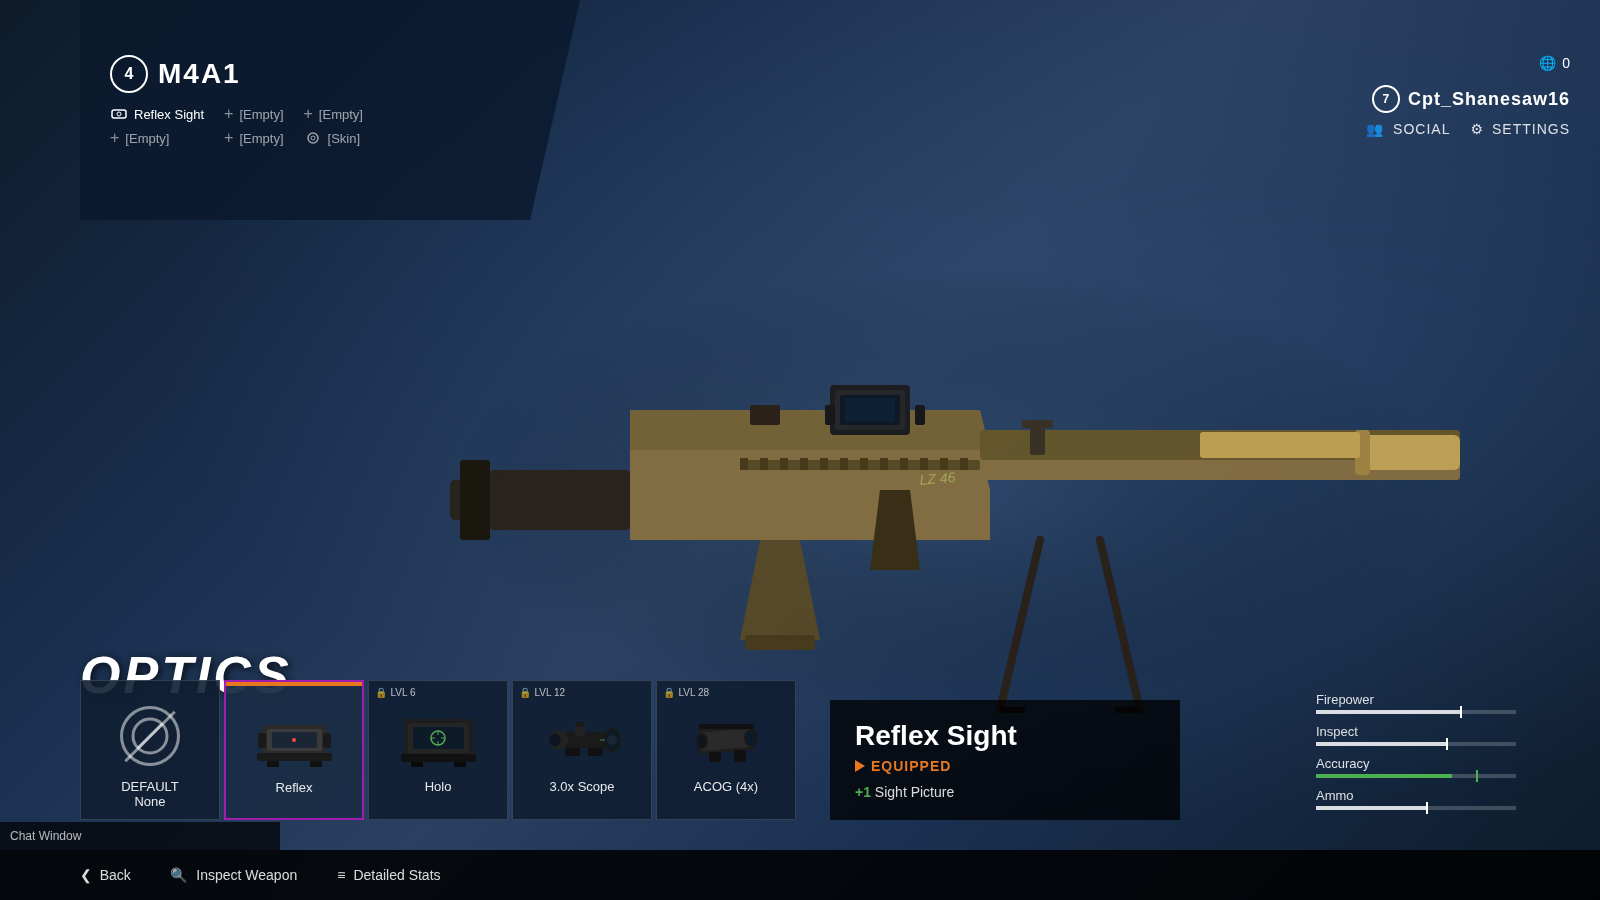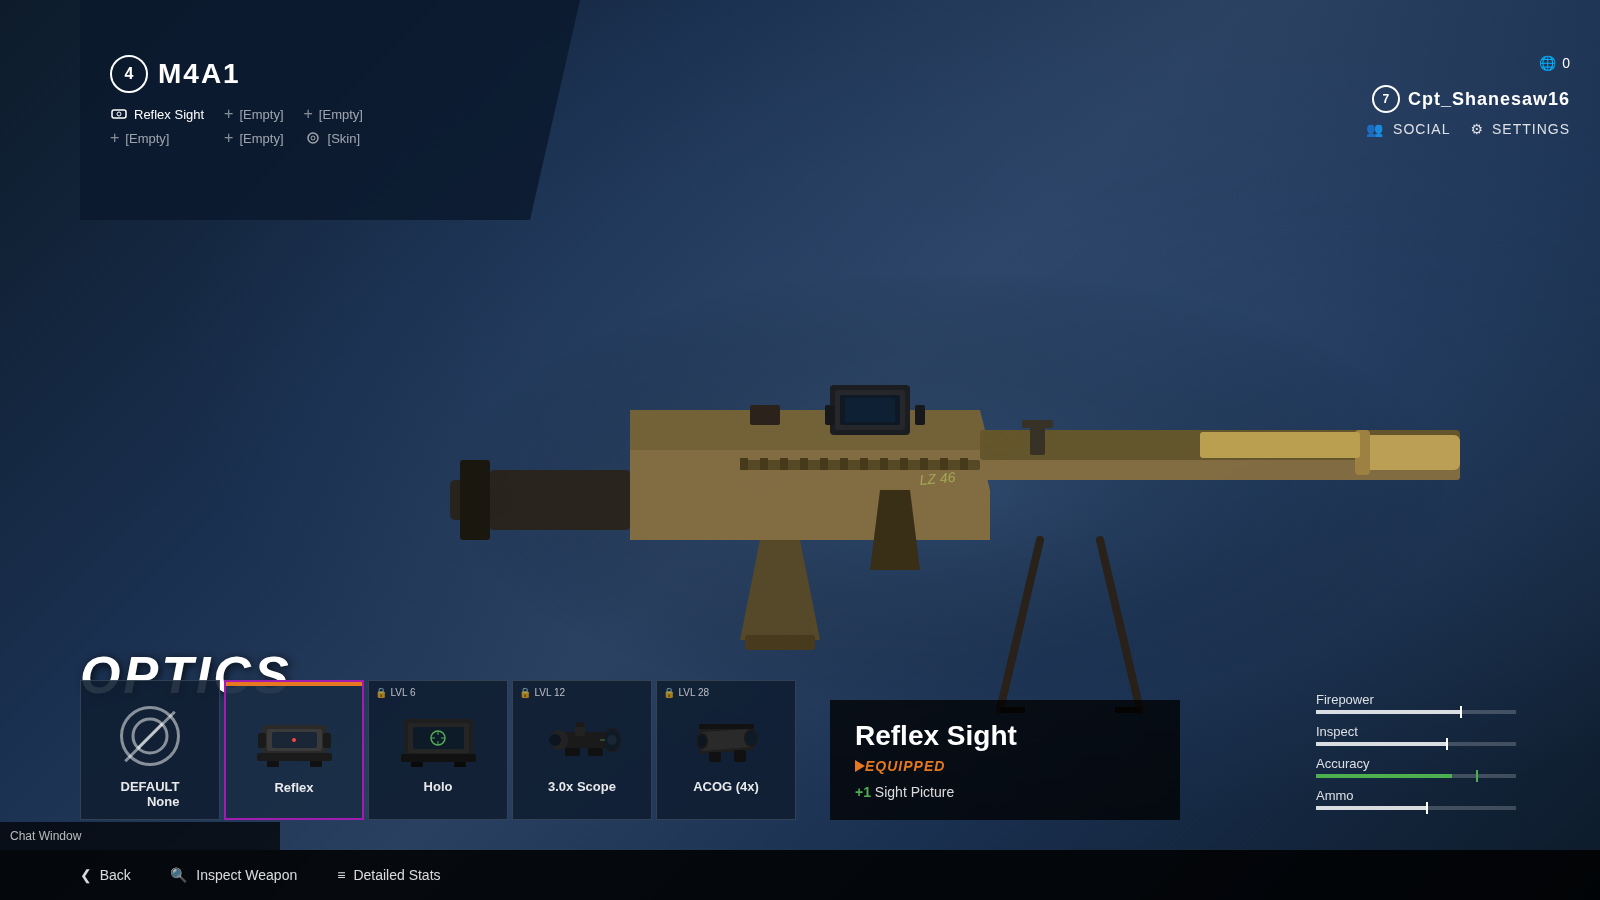--- a/index.html
+++ b/index.html
@@ -208,22 +208,22 @@
       width: 90px;
       height: 70px;
       display: flex;
       align-items: center;
       justify-content: center;
       margin: 10px 0 8px;
     }
     .att-card .att-label {
       font-size: 13px;
       color: rgba(255,255,255,0.9);
-      text-align: right;
-      font-weight: 700;
+      text-align: center;
+      font-weight: 400;
     }
 
     
     .info-panel {
       position: absolute;
       bottom: 80px;
       left: 830px;
       z-index: 10;
       width: 350px;
       background: rgba(0,0,0,0.75);
@@ -231,23 +231,22 @@
     }
     .info-panel-name {
       font-size: 28px;
       font-weight: bold;
       color: white;
       margin-bottom: 6px;
     }
     .equipped-badge {
       display: flex;
       align-items: center;
-      gap: 0;
+      gap: 6px;
       margin-bottom: 10px;
-      font-style: italic;
     }
     .equipped-triangle {
       width: 0;
       height: 0;
       border-left: 10px solid #e87820;
       border-top: 6px solid transparent;
       border-bottom: 6px solid transparent;
     }
     .equipped-text {
       font-size: 14px;

